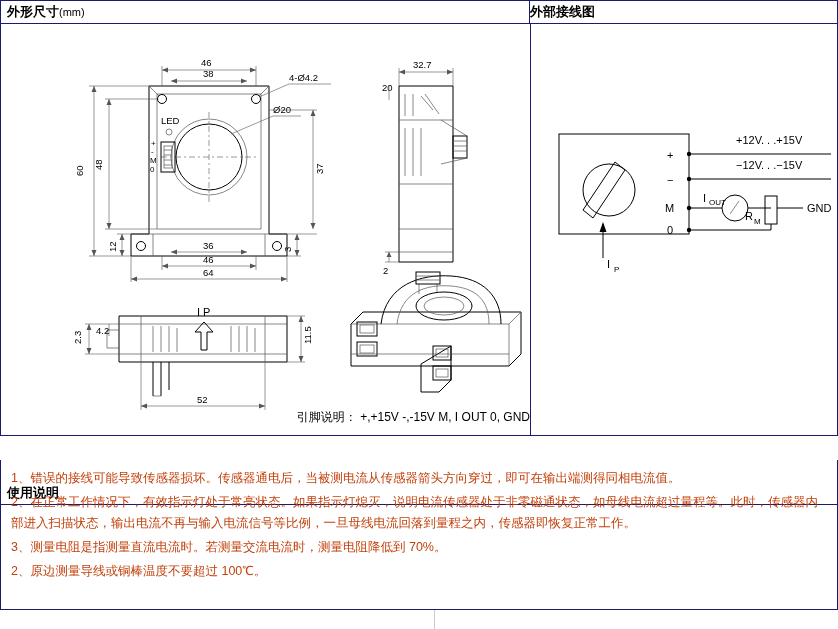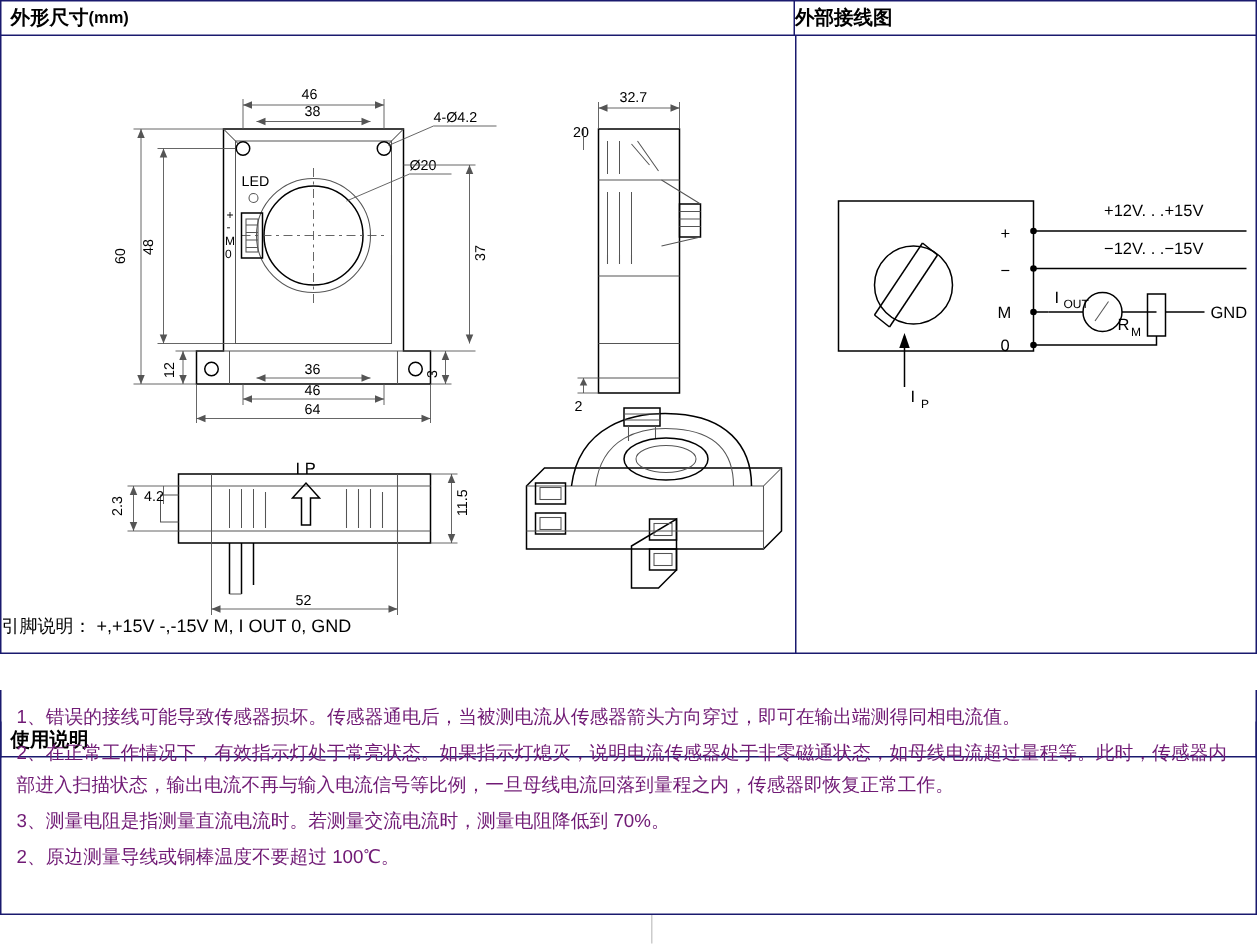--- a/index.html
+++ b/index.html
@@ -43,21 +43,21 @@
     width: 530px;
     padding-left: 6px;
   }
   .hdr-right {
     width: 308px;
     justify-content: flex-start;
     border-left: none;
   }
   .hdr-left .unit {
     font-size: 11px;
-    font-weight: bold;
+    font-weight: normal;
   }
 
   
   .draw-area {
     position: absolute;
     top: 24px;
     left: 0;
     width: 838px;
     height: 412px;
     border: 1px solid #1a1a6e;
@@ -98,21 +98,21 @@
     height: 150px;
     border: 1px solid #1a1a6e;
     border-top: none;
     box-sizing: border-box;
     padding: 8px 10px 0 10px;
   }
   .usage-body p {
     margin: 0 0 3px 0;
     font-size: 12.5px;
     line-height: 21px;
-    color: #701a75;
+    color: #c2410c;
   }
   .footer-strip {
     position: absolute;
     top: 610px;
     left: 0;
     width: 838px;
     height: 19px;
     box-sizing: border-box;
   }
   .footer-tick {
@@ -131,21 +131,21 @@
   .dim { stroke: #555; stroke-width: 0.6; fill: none; }
   .txt { font-family: "Liberation Sans", sans-serif; font-size: 9.5px; fill: #000; }
   .txt-sm { font-family: "Liberation Sans", sans-serif; font-size: 8px; fill: #000; }
   .txt-big { font-family: "Liberation Sans", sans-serif; font-size: 11px; fill: #000; }
 
   .pin-note {
     position: absolute;
     top: 385px;
     left: 0;
     width: 529px;
-    text-align: left;
+    text-align: right;
     font-size: 12px;
   }
 </style>
 </head>
 <body>
 
 <div class="page">
 
   <div class="header-row">
     <div class="hdr-cell hdr-left">

